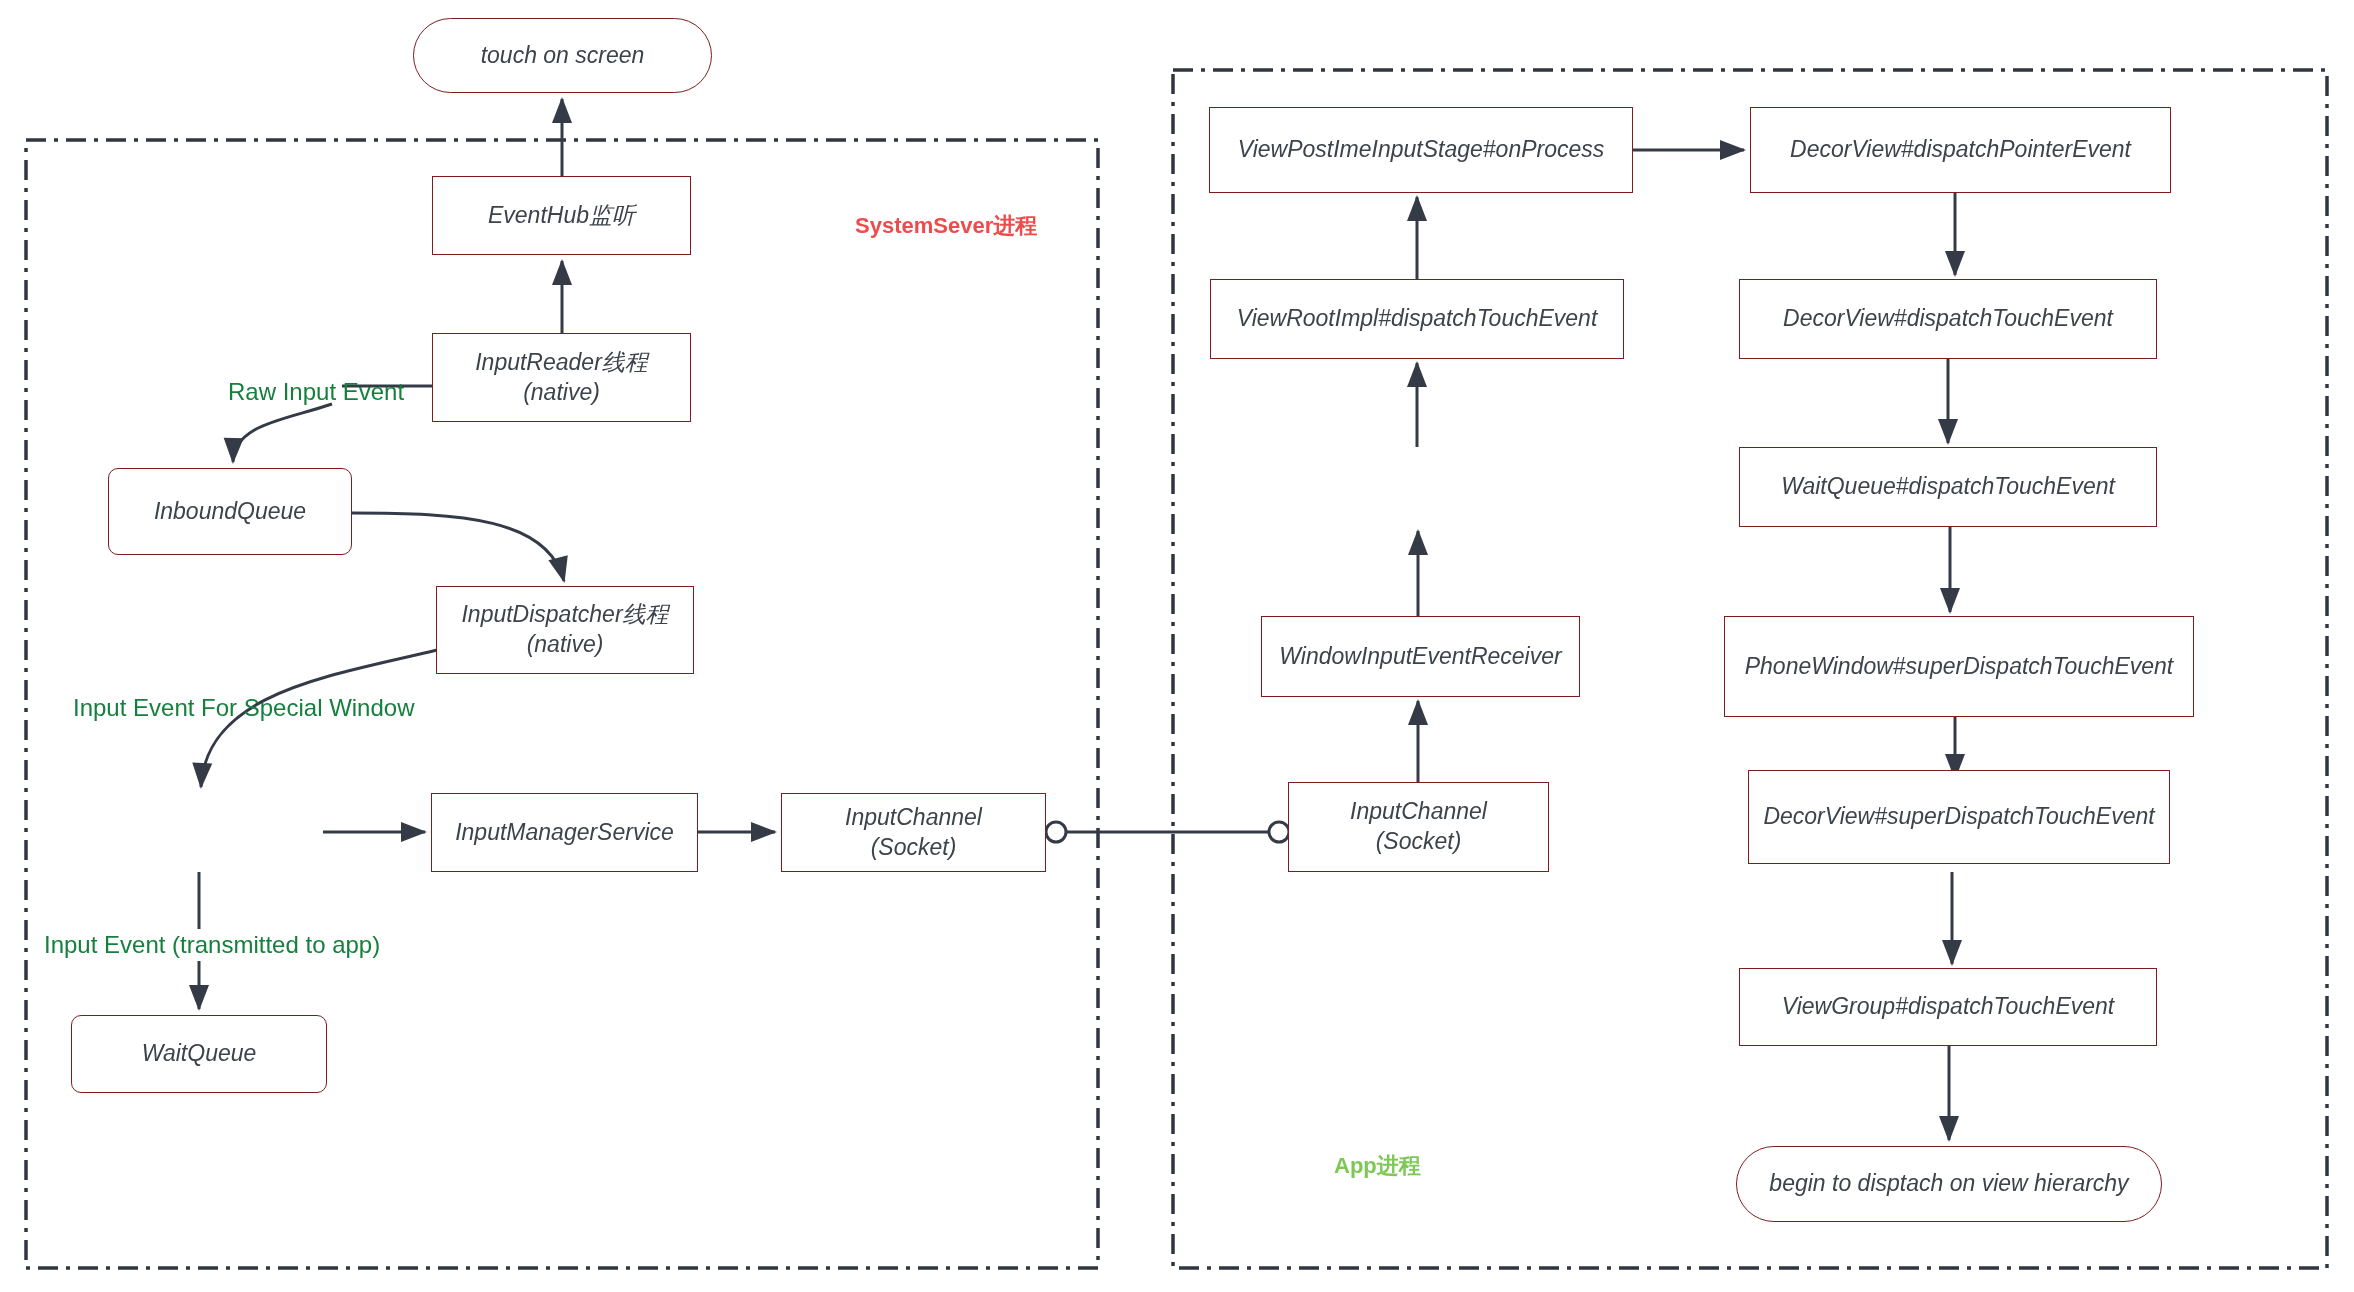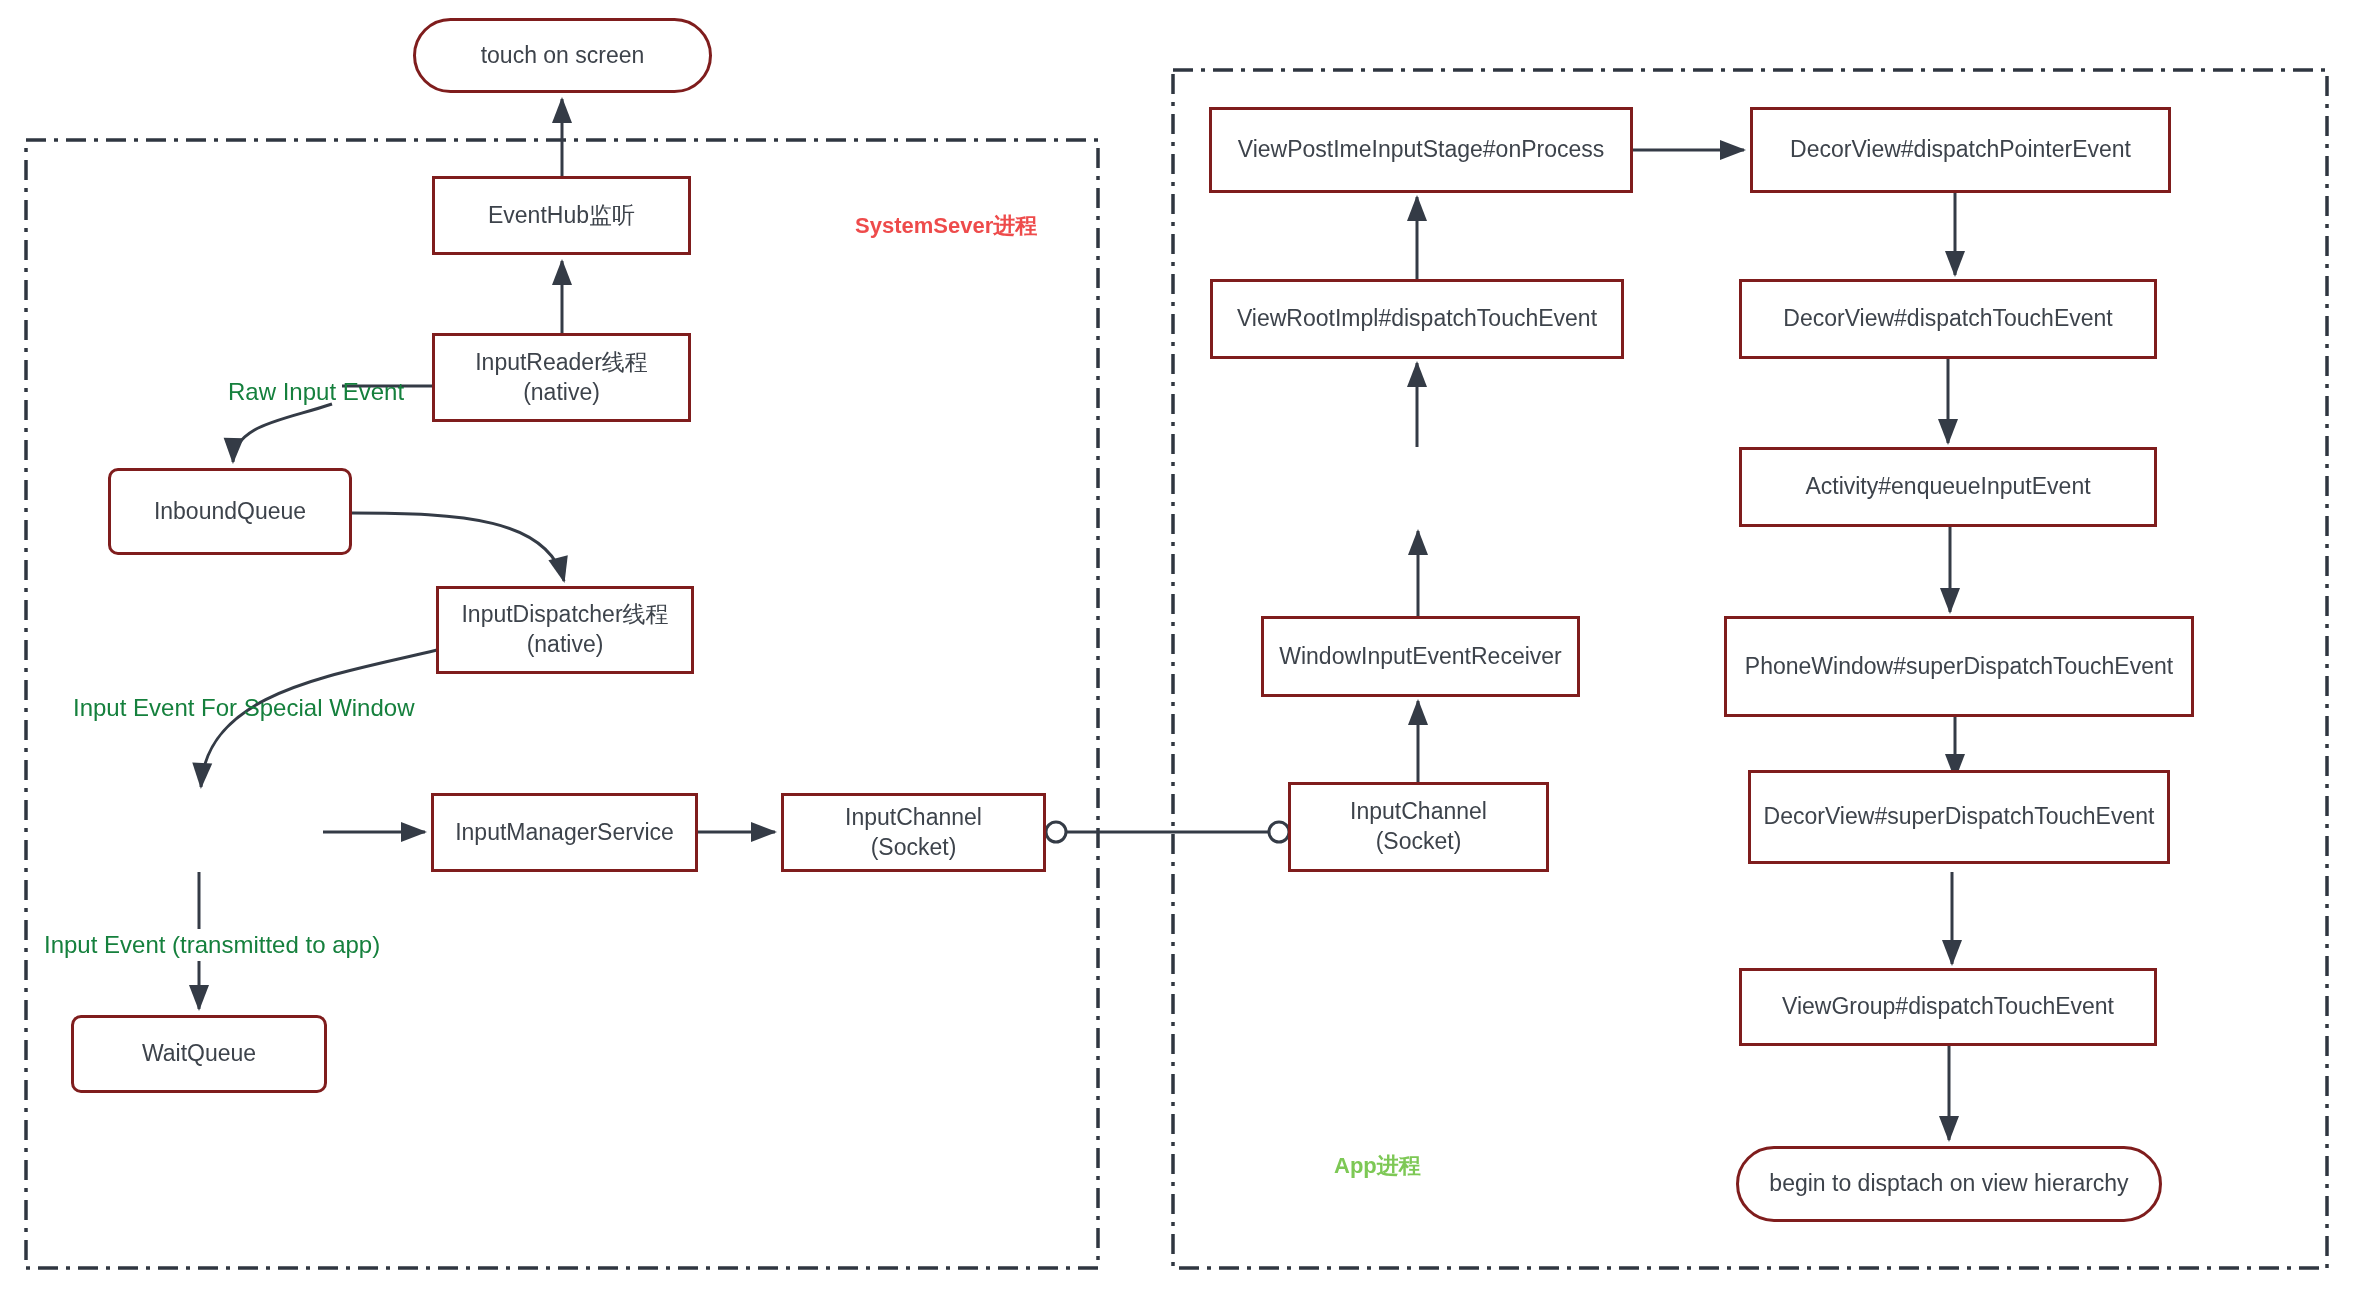--- a/index.html
+++ b/index.html
@@ -15,29 +15,30 @@
     position: absolute;
     left: 0; top: 0;
     width: 2354px; height: 1292px;
     z-index: 0;
   }
   .node {
     position: absolute;
     z-index: 2;
     box-sizing: border-box;
     background: #ffffff;
-    border: 3px solid #7f1d1d;
+    border: 1px solid #7f1d1d;
     color: #3d434b;
     display: flex;
     align-items: center;
     justify-content: center;
     text-align: center;
     font-size: 23px;
     line-height: 1.3;
     white-space: pre-line;
+    font-style: italic;
   }
   .node.rounded { border-radius: 10px; }
   .node.pill    { border-radius: 40px; }
   .edge-label {
     position: absolute;
     z-index: 3;
     color: #15803d;
     font-size: 24px;
     white-space: nowrap;
   }
@@ -115,19 +116,19 @@
   <div class="edge-label on-white" style="left:40px; top:929px;">Input Event (transmitted to app)</div>
 
   <div class="node" style="left:1288px; top:782px; width:261px; height:90px;">InputChannel
 (Socket)</div>
   <div class="node" style="left:1261px; top:616px; width:319px; height:81px;">WindowInputEventReceiver</div>
   <div class="node" style="left:1210px; top:279px; width:414px; height:80px;">ViewRootImpl#dispatchTouchEvent</div>
   <div class="node" style="left:1209px; top:107px; width:424px; height:86px;">ViewPostImeInputStage#onProcess</div>
 
   <div class="node" style="left:1750px; top:107px; width:421px; height:86px;">DecorView#dispatchPointerEvent</div>
   <div class="node" style="left:1739px; top:279px; width:418px; height:80px;">DecorView#dispatchTouchEvent</div>
-  <div class="node" style="left:1739px; top:447px; width:418px; height:80px;">Activity#enqueueInputEvent</div>
+  <div class="node" style="left:1739px; top:447px; width:418px; height:80px;">WaitQueue#dispatchTouchEvent</div>
   <div class="node" style="left:1724px; top:616px; width:470px; height:101px;">PhoneWindow#superDispatchTouchEvent</div>
   <div class="node" style="left:1748px; top:770px; width:422px; height:94px;">DecorView#superDispatchTouchEvent</div>
   <div class="node" style="left:1739px; top:968px; width:418px; height:78px;">ViewGroup#dispatchTouchEvent</div>
   <div class="node pill" style="left:1736px; top:1146px; width:426px; height:76px;">begin to disptach on view hierarchy</div>
 
 </div>
 
 </body></html>

